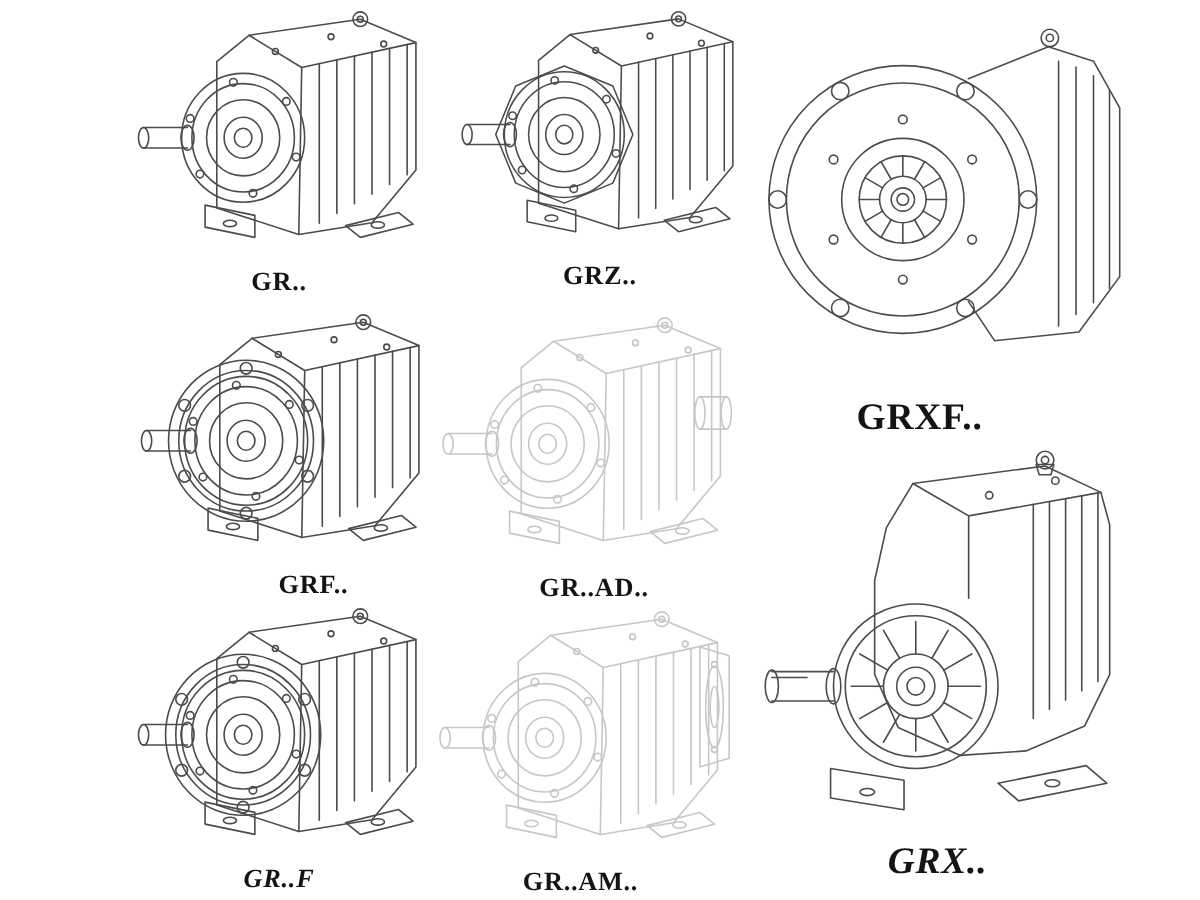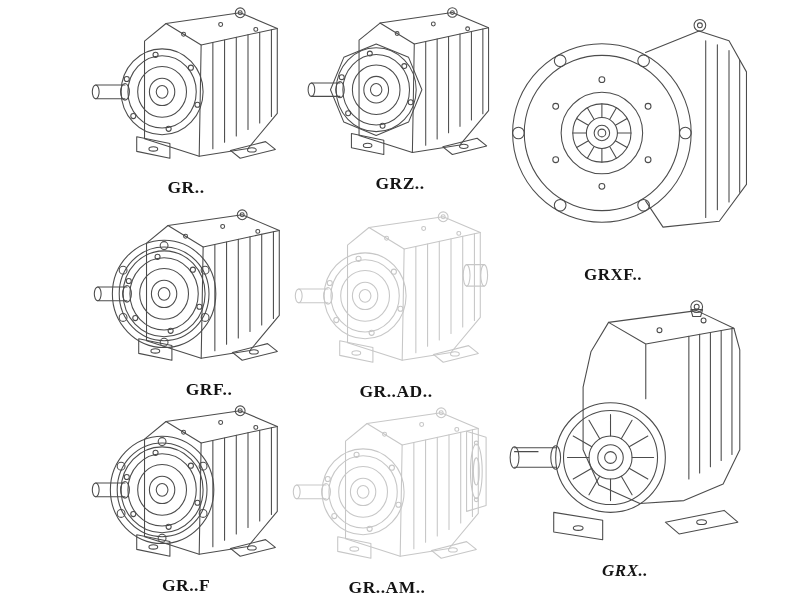--- a/index.html
+++ b/index.html
@@ -8,21 +8,21 @@
   body{
     width:800px;height:600px;position:relative;overflow:hidden;
     background:var(--bg);
     font-family:"Liberation Serif","DejaVu Serif",serif;
   }
   .cell{position:absolute;margin:0;display:flex;flex-direction:column;align-items:center;}
   .label{
     font-weight:bold;font-size:17.5px;color:var(--label);
     letter-spacing:.5px;margin-top:2px;white-space:nowrap;
   }
-  .label-lg{font-size:17px;}
+  .label-lg{font-size:25px;}
   svg.draw{stroke:var(--line);fill:none;stroke-width:1.1;stroke-linejoin:round;stroke-linecap:round;}
   svg.draw.faint{stroke:var(--faint);}
   .cell-grxf .label{margin-right:36px;margin-top:6px;}
   .cell-grx  .label{margin-right:20px;margin-top:8px;font-style:italic;}
   .cell-grf  .label{margin-left:42px;}
   .cell-grad .label{margin-left:14px;}
   #defs-svg{position:absolute;width:0;height:0;}
 </style>
 </head>
 <body>
@@ -188,21 +188,21 @@
       <circle cx="208" cy="14" r="6"></circle>
         <circle cx="208" cy="14" r="2.5"></circle>
       <path d="M202,17 L214,17 L212,24 L204,24 Z"></path>
     </g>
     <circle cx="170" cy="38" r="2.5"></circle>
     <circle cx="215" cy="28" r="2.5"></circle>
   </svg>
   <figcaption class="label label-lg">GRX..</figcaption>
 </figure>
 
-<figure class="cell" style="left:80px;top:402px;width:212px;">
+<figure class="cell" style="left:80px;top:402px;width:212px;font-style:italic;">
   <svg class="draw" width="205" viewBox="0 0 210 175">
     <use href="#sym-gear-iso"></use>
     <use href="#sym-flange"></use>
   </svg>
   <figcaption class="label">GR..F</figcaption>
 </figure>
 
 <figure class="cell" style="left:281px;top:404px;width:212px;">
   <svg class="draw faint" width="205" viewBox="0 0 210 175">
     <use href="#sym-gear-iso"></use>

